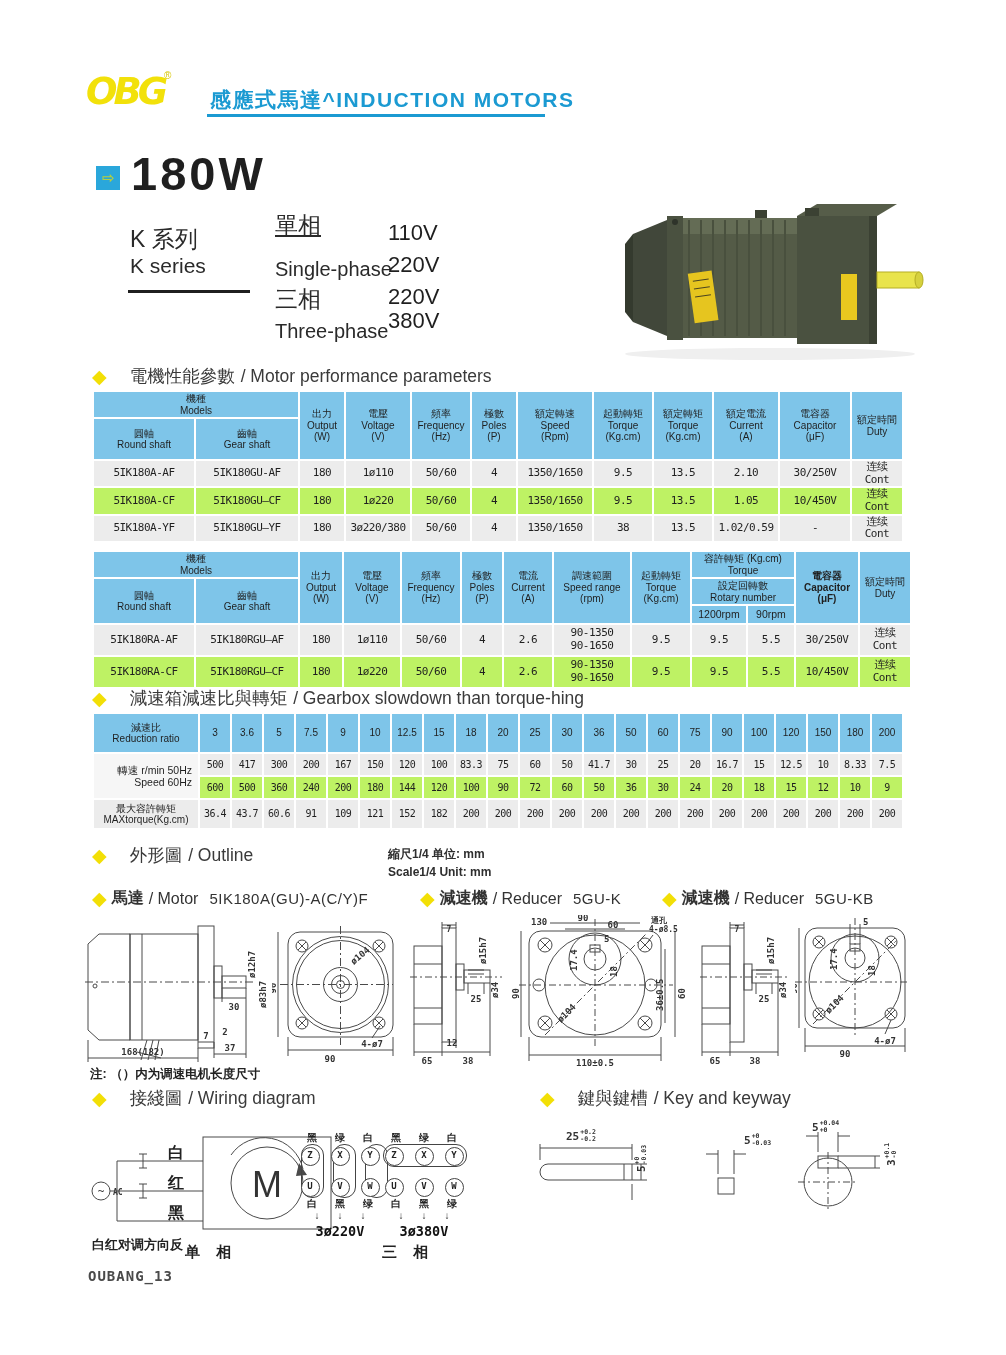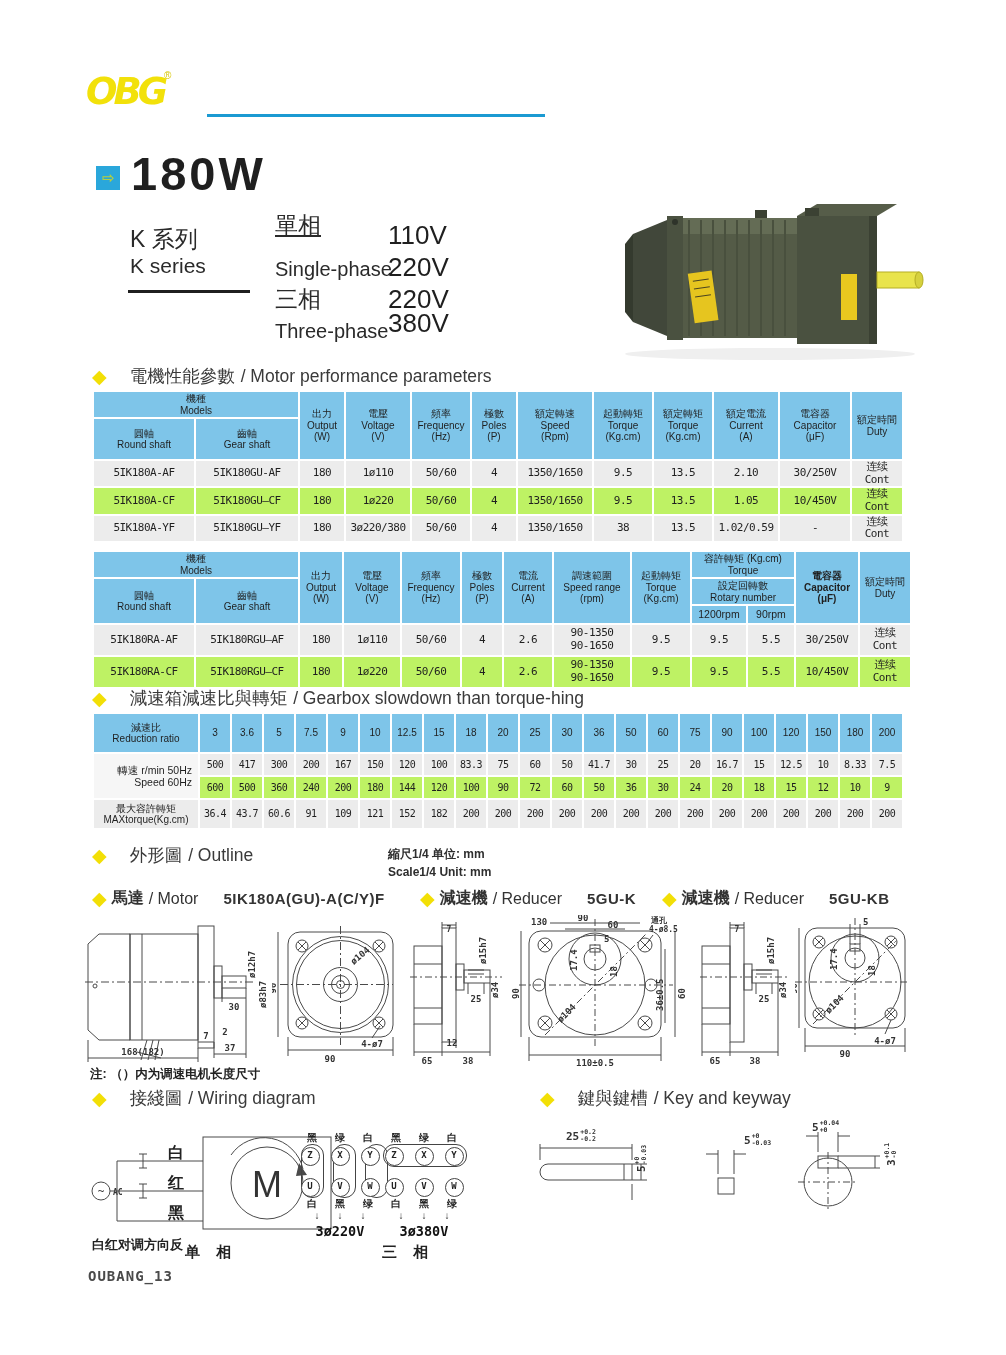--- a/index.html
+++ b/index.html
@@ -16,21 +16,21 @@
 
   
   .icon-sq{width:24px;height:24px;background:#2AA7DB;color:#b5cf3f;font-size:15px;font-weight:bold;
            display:flex;align-items:center;justify-content:center;}
   .power{font-size:47px;font-weight:bold;color:#1f1f1f;letter-spacing:3px;line-height:1;}
   .kzh{font-size:23px;color:#2a2a2a;}
   .ken{font-size:21px;color:#2a2a2a;}
   .kline{height:3px;background:#1f1f1f;}
   .phz{font-size:23px;color:#2a2a2a;white-space:nowrap;}
   .phe{font-size:20px;color:#2a2a2a;white-space:nowrap;}
-  .pv{font-size:26px;color:#1f1f1f;}
+  .pv{font-size:22px;color:#1f1f1f;}
 
   
   .sect{display:flex;align-items:center;gap:6px;font-size:17.5px;color:#3a3a3a;white-space:nowrap;}
   .diamond{color:#F2DF06;font-size:19px;line-height:1;}
   .sect .zh{font-weight:normal;margin-left:17px;}
   .sect .en{font-weight:normal;}
 
   
   .ptable{position:absolute;border-collapse:separate;border-spacing:2px;table-layout:fixed;}
   .ptable th{background:#7EC5E9;font-weight:normal;font-size:10px;line-height:1.15;
@@ -53,21 +53,21 @@
   
   .wtable{position:absolute;border-collapse:separate;border-spacing:2px;}
   .wtable th{background:#7EC5E9;font-size:11px;font-weight:bold;color:#1f1f1f;padding:1px 4px;text-align:left;white-space:nowrap;}
   .wtable td{background:#DCDCDC;font-size:10.5px;font-family:"DejaVu Sans Mono","Liberation Mono",monospace;
              padding:1px 6px;white-space:nowrap;color:#1f1f1f;}
   .wtable td b{font-weight:bold;margin-left:10px;}
 
   
   .cap{display:flex;align-items:center;gap:5px;font-size:16px;color:#333;white-space:nowrap;}
   .cap .zh{font-weight:bold;}
-  .cap .model{font-weight:bold;font-size:15px;letter-spacing:0.5px;margin-left:20px;}
+  .cap .model{font-weight:normal;font-size:15px;letter-spacing:0.5px;margin-left:6px;}
 
   
   svg.draw{position:absolute;stroke:#4a4a4a;fill:none;stroke-width:1;}
   svg.draw text{stroke:none;fill:#333;font-size:9px;font-weight:bold;
                 font-family:"DejaVu Sans Mono","Liberation Mono",monospace;}
   svg.draw text.cjk{font-family:"DejaVu Sans",sans-serif;font-size:8px;}
   .dnote{font-size:12.5px;font-weight:bold;color:#222;white-space:nowrap;}
 
   
   .wlabel{font-size:16px;font-weight:bold;color:#222;}
@@ -98,20 +98,21 @@
           font-family:"DejaVu Sans Mono",monospace;}
 </style>
 </head>
 <body>
 
 <div class="page">
 
   <div class="abs" style="left:86px;top:70px;">
     <span class="logo">OBG</span><span class="reg">®</span>
   </div>
+  <div class="abs hdr-title" style="left:210px;top:86px;">感應式馬達^INDUCTION MOTORS</div>
   <div class="abs hdr-line" style="left:207px;top:114px;width:338px;"></div>
 
   <div class="abs icon-sq" style="left:96px;top:166px;">
     <span>⇨</span>
   </div>
   <div class="abs power" style="left:131px;top:150px;">180W</div>
 
   <div class="abs kzh" style="left:130px;top:224px;">K 系列</div>
   <div class="abs ken" style="left:130px;top:254px;">K series</div>
   <div class="abs kline" style="left:128px;top:290px;width:122px;"></div>

